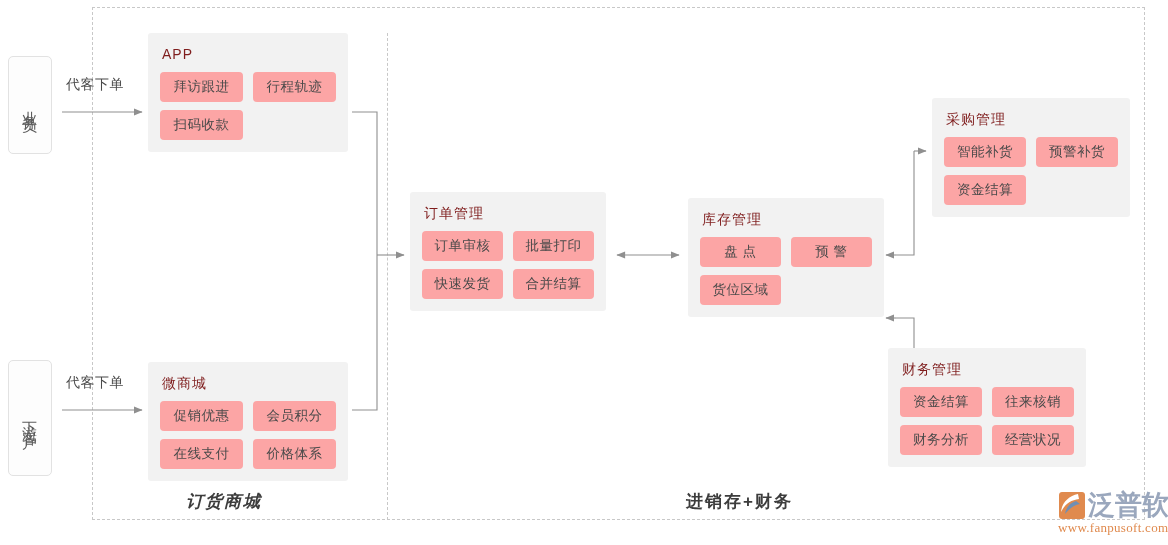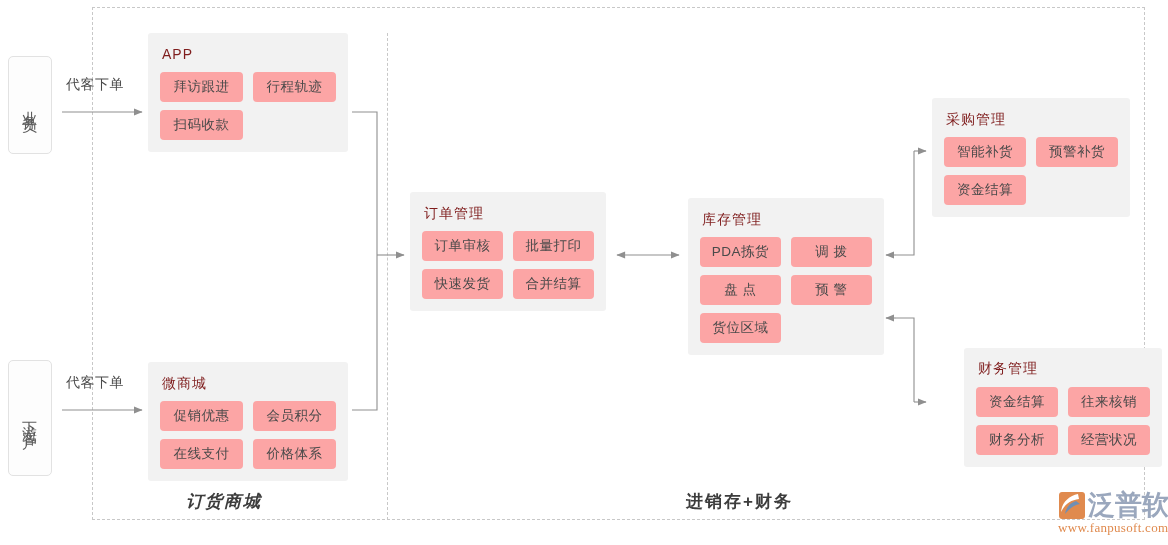--- a/index.html
+++ b/index.html
@@ -106,21 +106,21 @@
     box-sizing: border-box;
   }
   .chip.w88 { width: 88px; }
   .chip.blank { background: transparent; }
 
   #panel-app      { left: 148px; top: 33px;  width: 200px; }
   #panel-mall     { left: 148px; top: 362px; width: 200px; }
   #panel-order    { left: 410px; top: 192px; width: 196px; }
   #panel-stock    { left: 688px; top: 198px; width: 196px; }
   #panel-purchase { left: 932px; top: 98px;  width: 198px; }
-  #panel-finance  { left: 964px; top: 348px; width: 198px; font-family: Liberation Serif, serif; }
+  #panel-finance  { left: 888px; top: 348px; width: 198px; }
 
   
   .zone-caption {
     position: absolute;
     font-size: 17px;
     font-weight: bold;
     color: #3c3c3c;
     letter-spacing: 2px;
     white-space: nowrap;
   }
@@ -254,24 +254,20 @@
     </div>
     <div class="chip-row">
       <div class="chip" style="width:84px">快速发货</div>
       <div class="chip" style="width:84px">合并结算</div>
     </div>
   </div>
 
   <div class="panel" id="panel-stock">
     <div class="panel-title">库存管理</div>
     <div class="chip-row">
-      <div class="chip" style="width:84px">PDA拣货</div>
-      <div class="chip" style="width:84px">调 拨</div>
-    </div>
-    <div class="chip-row">
       <div class="chip" style="width:84px">盘 点</div>
       <div class="chip" style="width:84px">预 警</div>
     </div>
     <div class="chip-row">
       <div class="chip" style="width:84px">货位区域</div>
       <div class="chip blank" style="width:84px"></div>
     </div>
   </div>
 
   <div class="panel" id="panel-purchase">

